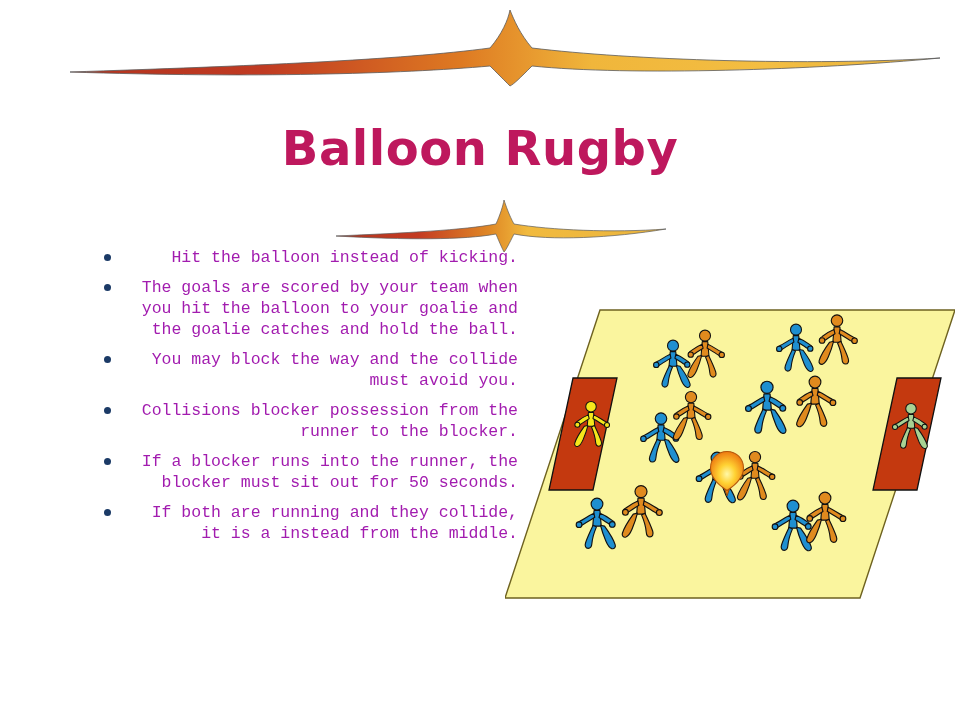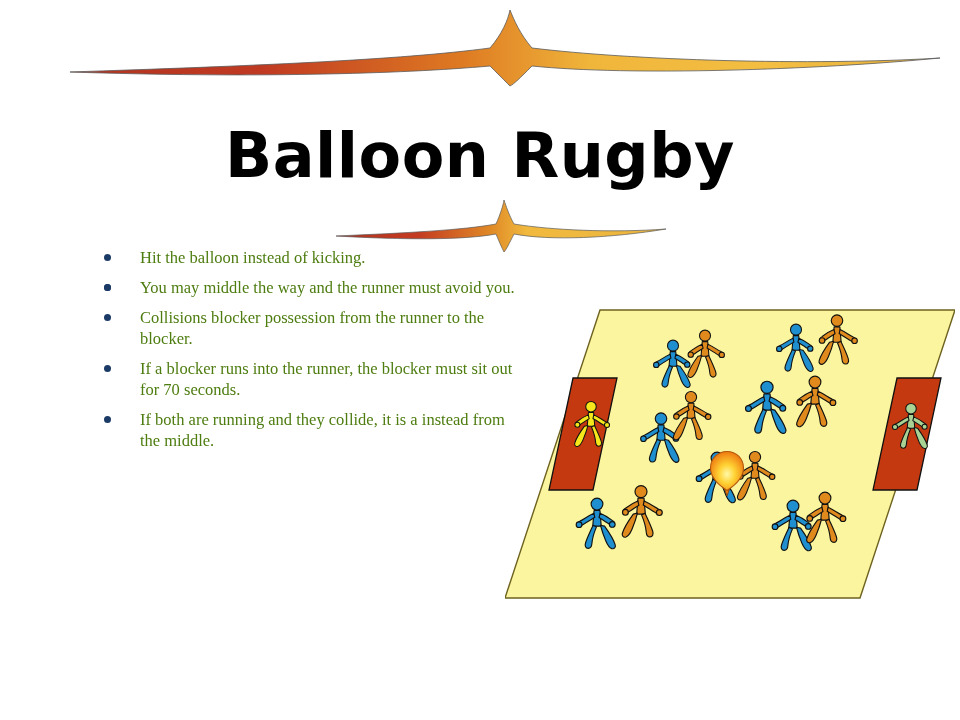--- a/index.html
+++ b/index.html
@@ -30,47 +30,48 @@
   #ornament-mid   { left: 336px; top: 198px; width: 330px; height: 56px; }
 
   
   #page-title {
     position: absolute;
     left: 0;
     top: 122px;
     width: 960px;
     text-align: center;
     font-family: "DejaVu Sans", "Liberation Sans", sans-serif;
-    font-size: 62px;
+    font-size: 48px;
     font-weight: bold;
     letter-spacing: 0.5px;
-    color: #000000;
+    color: #be185d;
     line-height: 1.1;
     white-space: nowrap;
   }
 
   
   #rules-list {
     position: absolute;
     left: 98px;
     top: 247px;
     width: 420px;
     margin: 0;
     padding: 0;
     list-style: none;
   }
   .rule-item {
     position: relative;
     padding-left: 42px;
     margin-bottom: 9px;
-    color: #4d7c0f;
-    font-family: Liberation Serif, serif;
+    color: #a21caf;
+    font-family: Liberation Mono, monospace;
     font-size: 16.5px;
     line-height: 21px;
     font-weight: 500;
+    text-align: right;
   }
   .rule-bullet {
     position: absolute;
     left: 6px;
     top: 7px;
     width: 7px;
     height: 7px;
     border-radius: 50%;
     background: #1B3A66;
   }
@@ -124,32 +125,33 @@
              C 167,52 164,46 160,36 C 128,42 70,42 0,38 Z" fill="url(#gradMid)" stroke="#5a5a5a" stroke-width="0.7"></path>
   </svg>
 
   <ul id="rules-list">
     <li class="rule-item">
       <span class="rule-bullet"></span>
       <span>Hit the balloon instead of kicking.</span>
     </li>
     <li class="rule-item">
       <span class="rule-bullet"></span>
-    </li>
-    <li class="rule-item">
-      <span class="rule-bullet"></span>
-      <span>You may middle the way and the runner must avoid you.</span>
+      <span>The goals are scored by your team when you hit the balloon to your goalie and the goalie catches and hold the ball.</span>
+    </li>
+    <li class="rule-item">
+      <span class="rule-bullet"></span>
+      <span>You may block the way and the collide must avoid you.</span>
     </li>
     <li class="rule-item">
       <span class="rule-bullet"></span>
       <span>Collisions blocker possession from the runner to the blocker.</span>
     </li>
     <li class="rule-item">
       <span class="rule-bullet"></span>
-      <span>If a blocker runs into the runner, the blocker must sit out for 70 seconds.</span>
+      <span>If a blocker runs into the runner, the blocker must sit out for 50 seconds.</span>
     </li>
     <li class="rule-item">
       <span class="rule-bullet"></span>
       <span>If both are running and they collide, it is a instead from the middle.</span>
     </li>
   </ul>
 
   <svg id="field-diagram" viewBox="0 0 450 310" aria-hidden="true">
     <defs>
       <radialGradient id="balloonGrad" cx="50%" cy="58%" r="58%">

